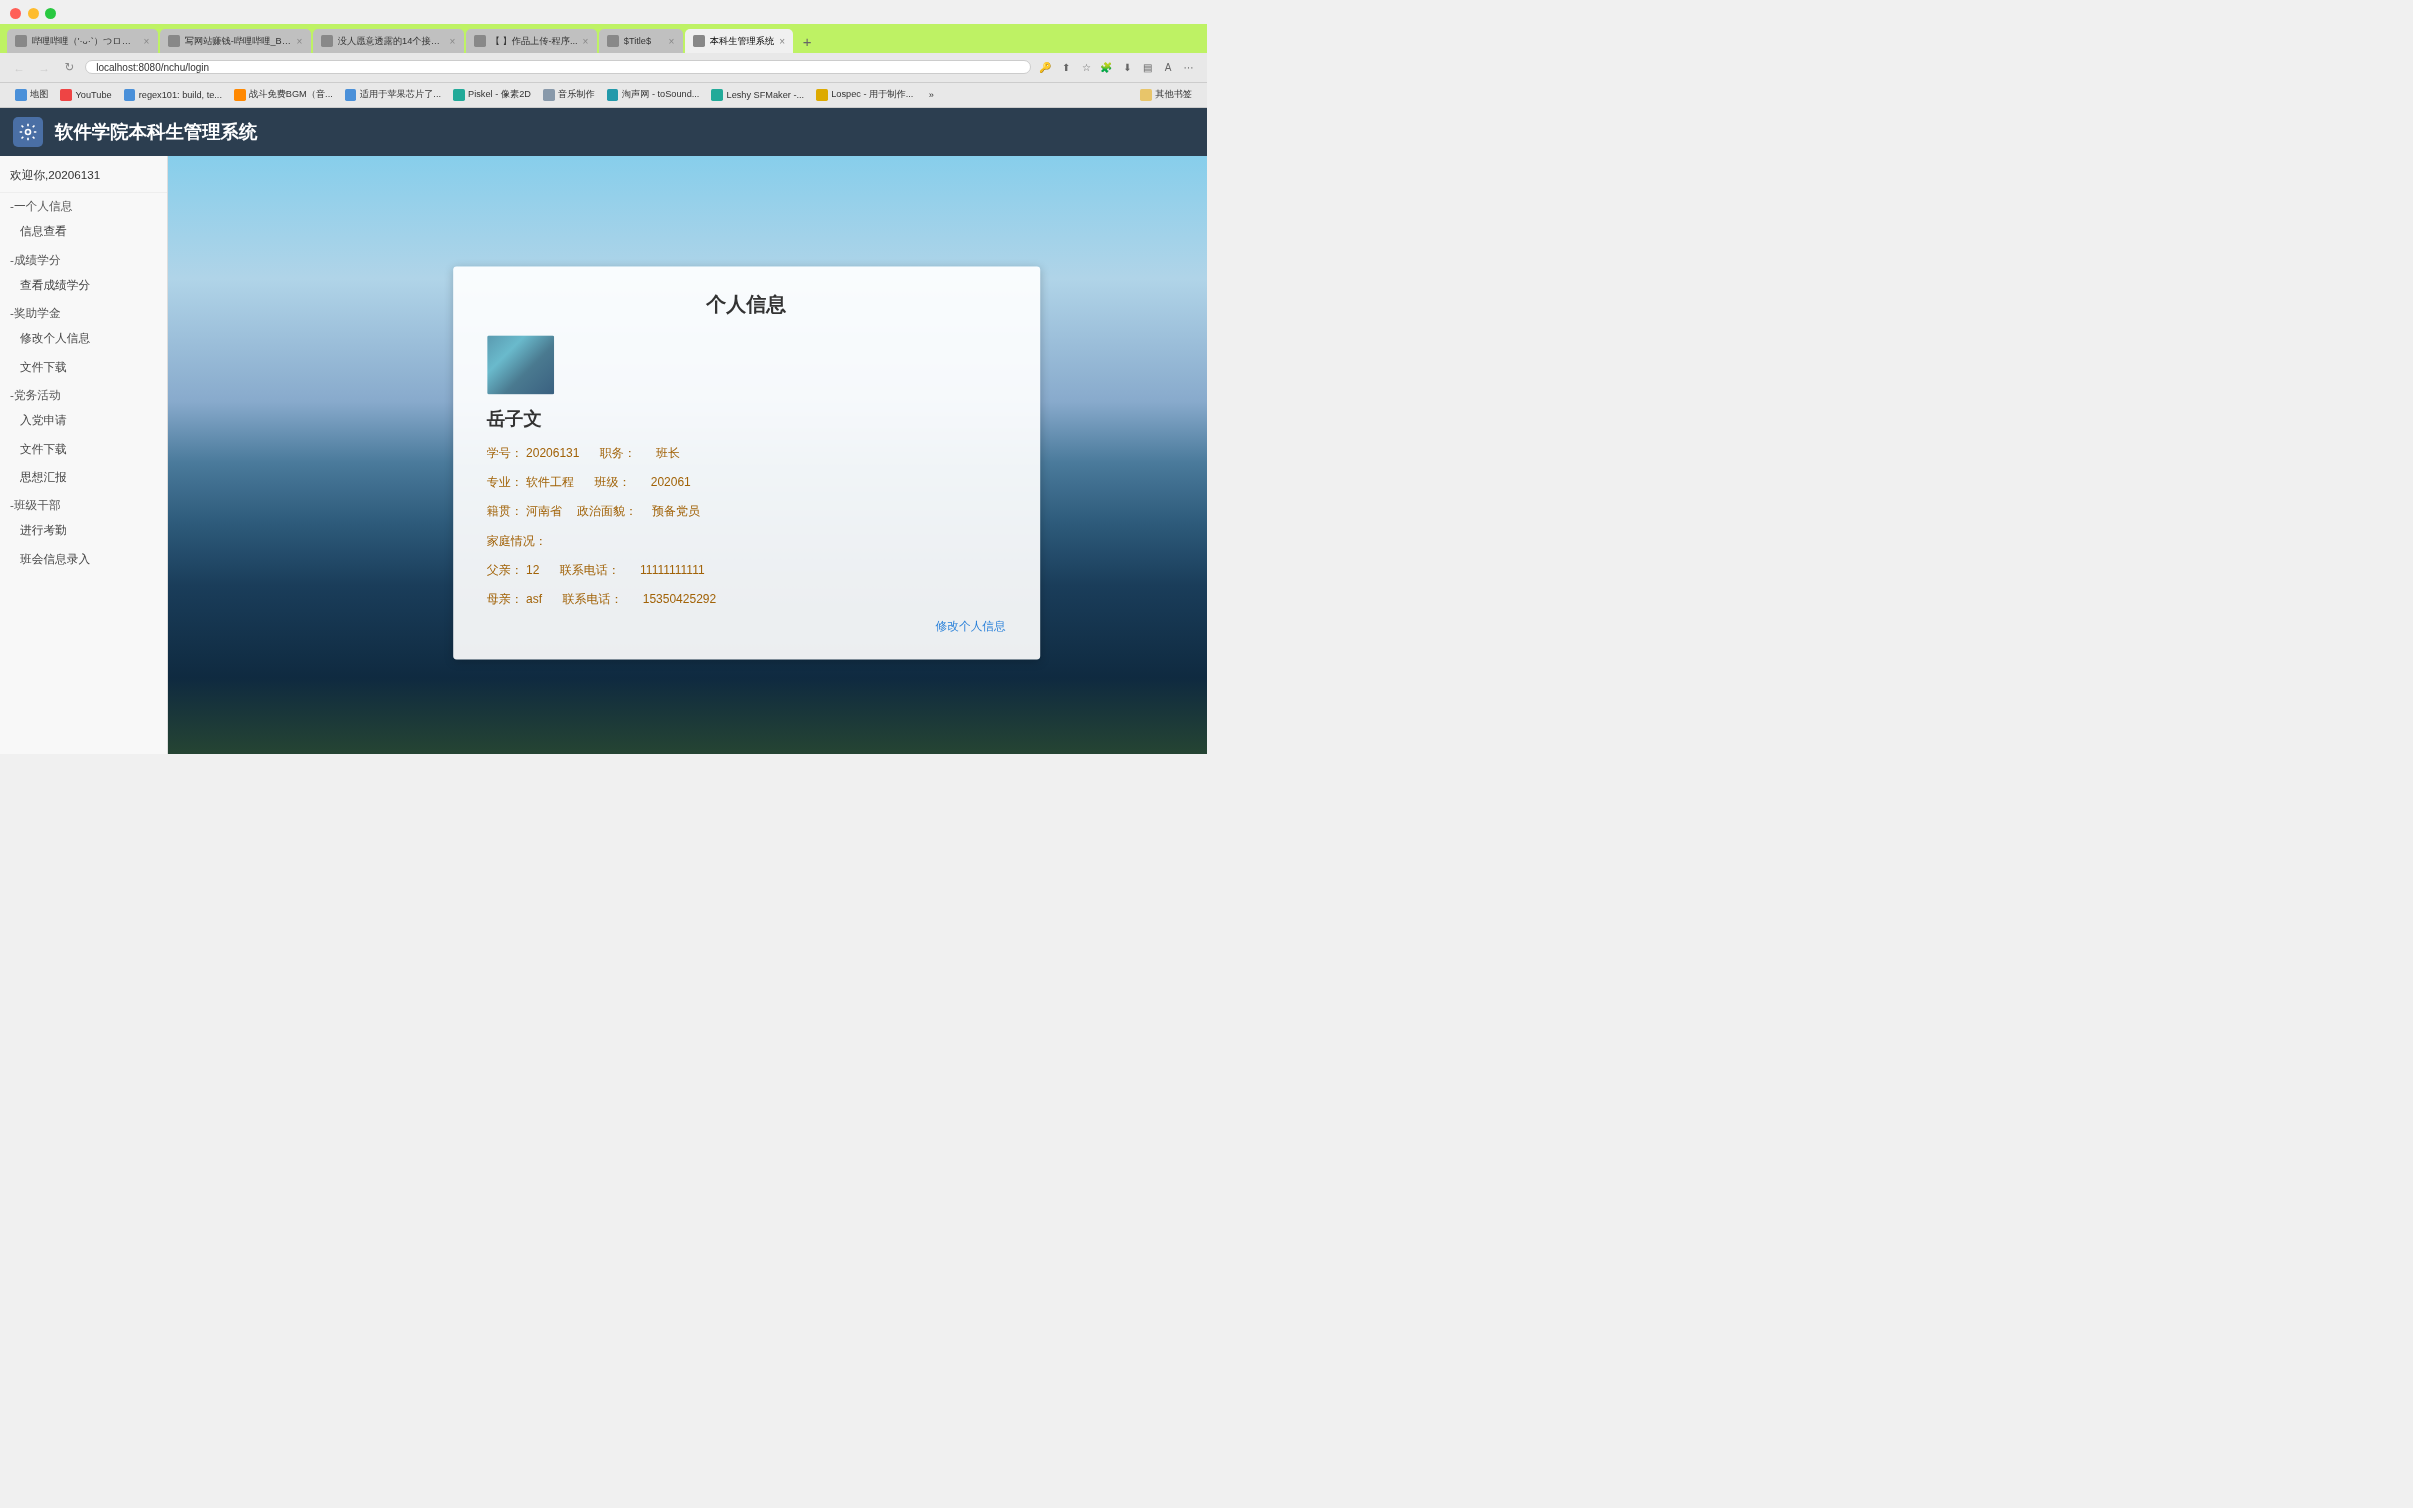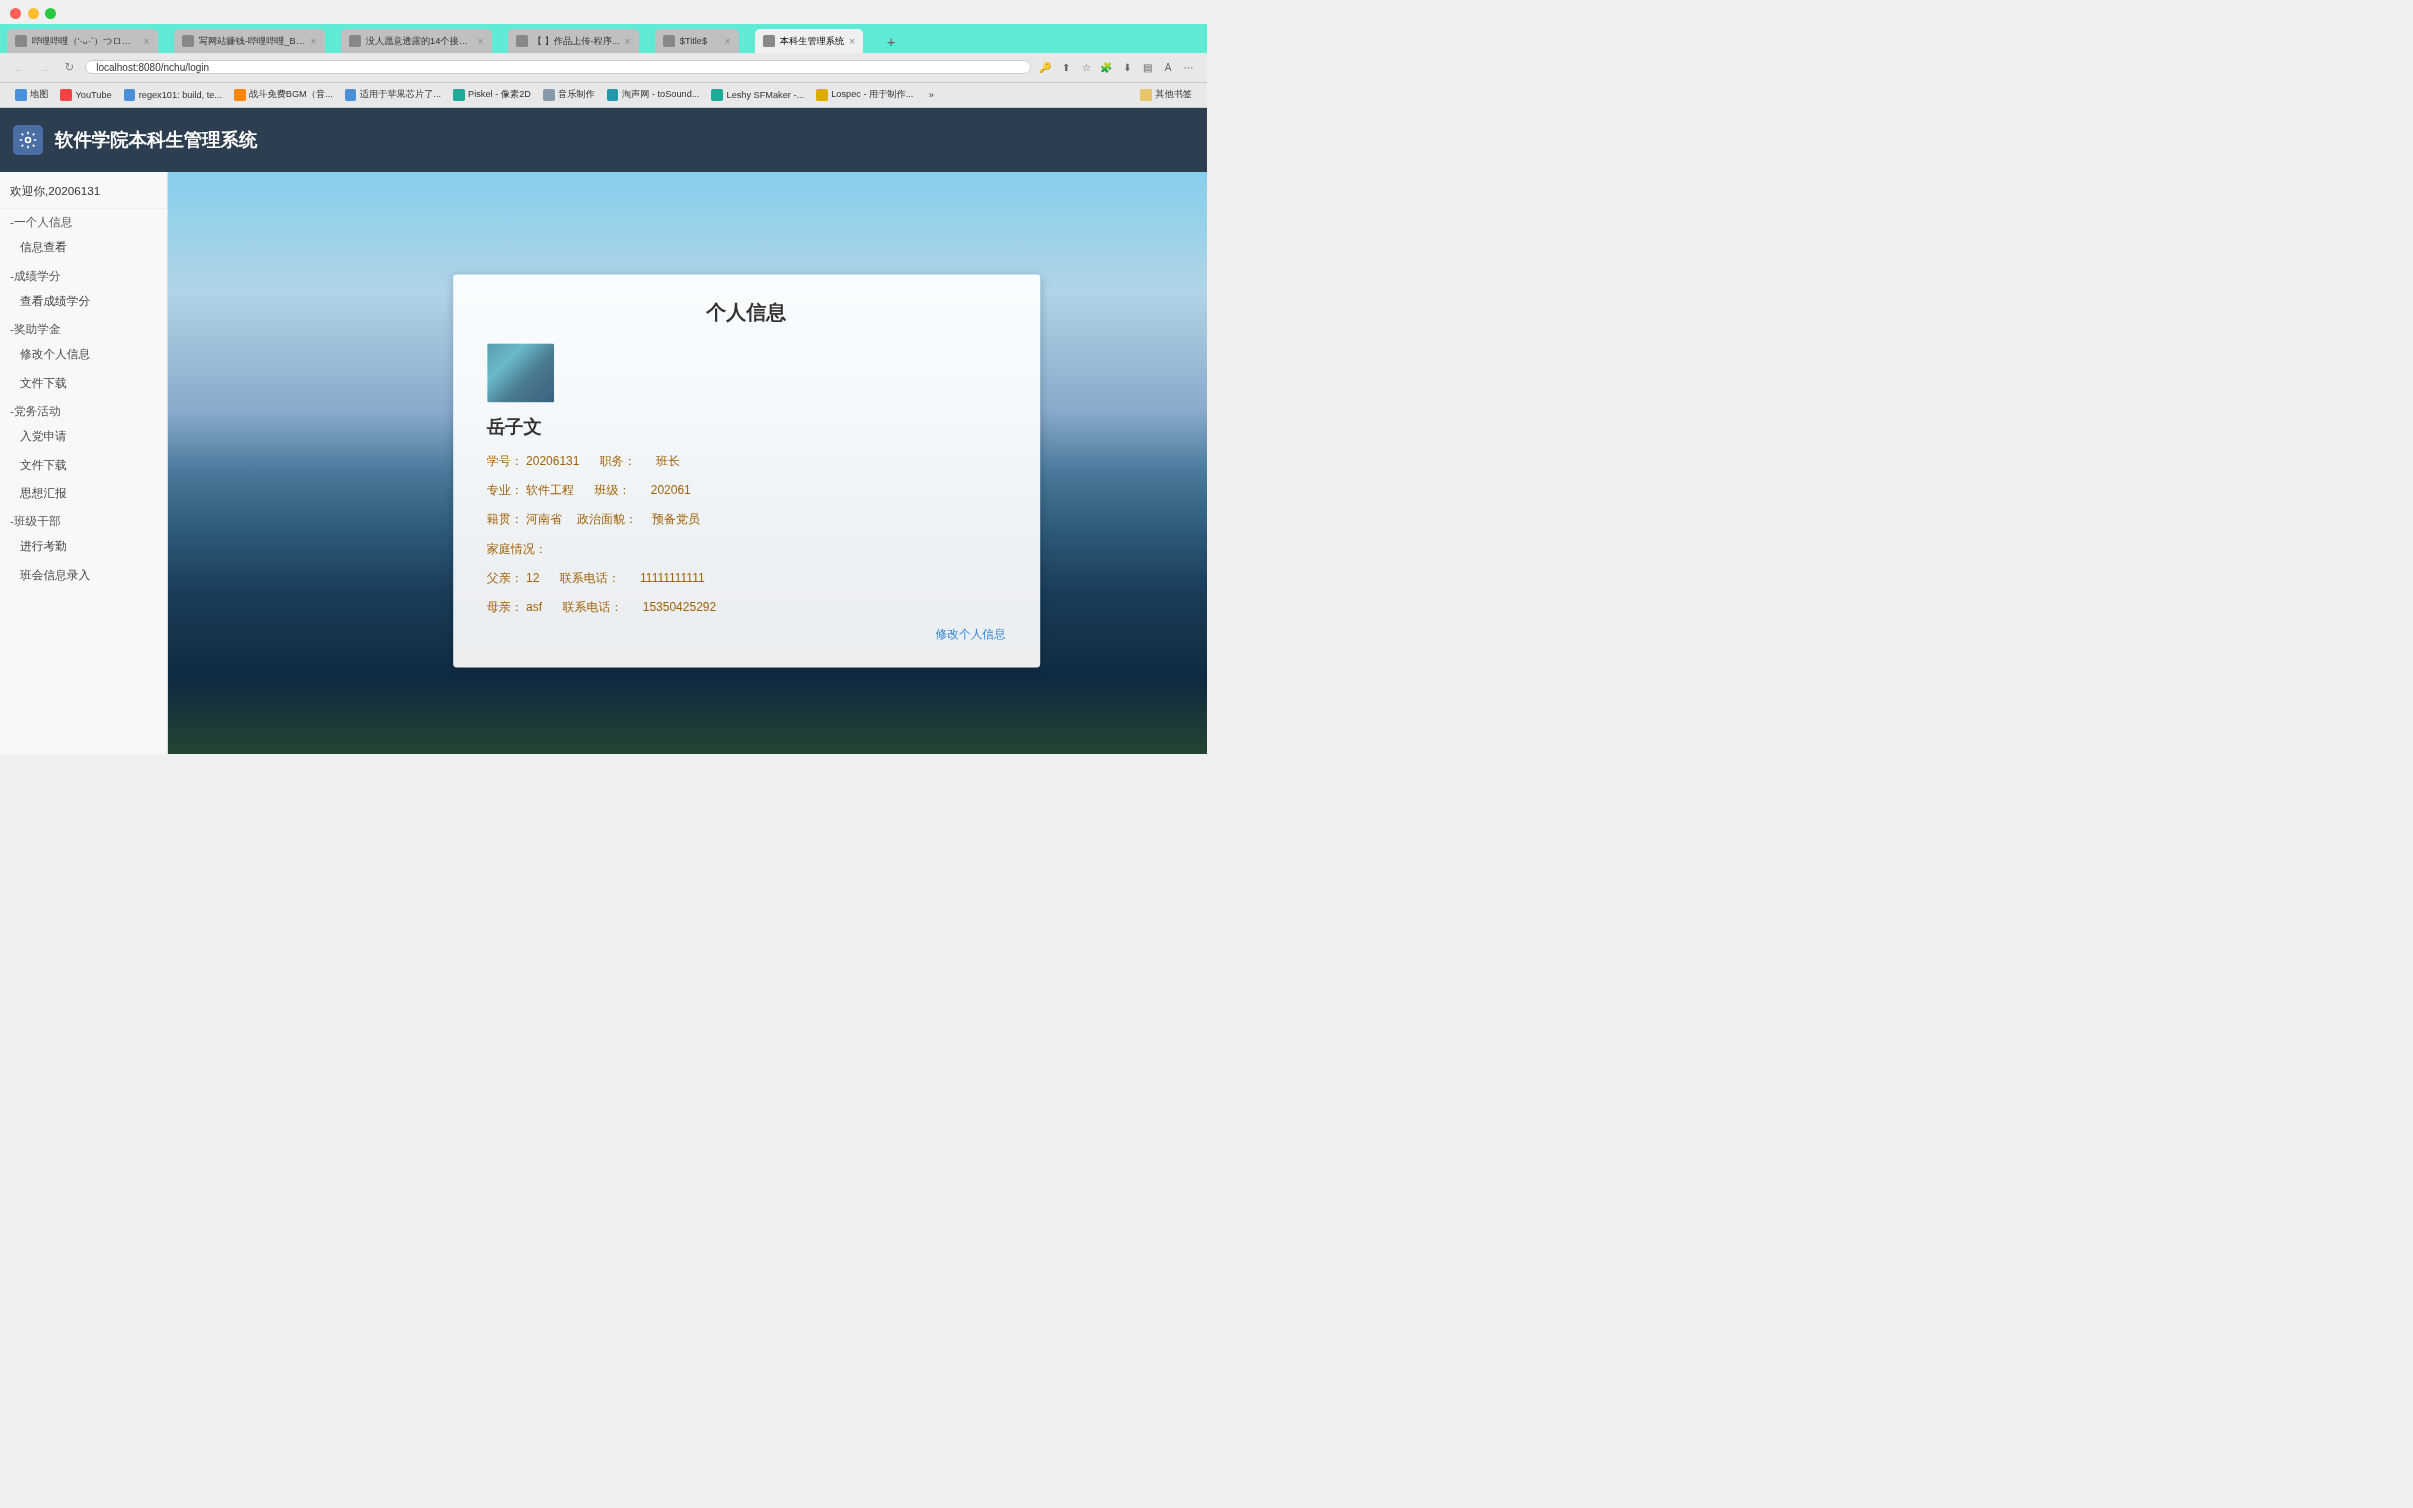--- a/index.html
+++ b/index.html
@@ -2,21 +2,21 @@
 <html style="font-size:13.4px"><head>
   <meta charset="utf-8">
   <style>
     * { margin: 0; padding: 0; box-sizing: border-box; }
     body { font-family: -apple-system, "PingFang SC", "Microsoft YaHei", sans-serif; background: #f0f0f0; width: 1207px; height: 754px; overflow: hidden; font-size: 11.7px; }
     .browser-traffic-lights { display: flex; gap: 6.7px; padding: 8.4px 10px 5px; align-items: center; }
     .traffic-light { width: 11px; height: 11px; border-radius: 50%; }
     .tl-red { background: #ff5f57; }
     .tl-yellow { background: #febc2e; }
     .tl-green { background: #28c840; }
-    .browser-tabs { display: flex; background: #5eead4; height: 28.5px; align-items: flex-end; padding: 0 6.7px; gap: 16px; overflow: hidden; }
+    .browser-tabs { display: flex; background: #bef264; height: 28.5px; align-items: flex-end; padding: 0 6.7px; gap: 2px; overflow: hidden; }
     .browser-tab { background: #c0c0c0; height: 23.5px; padding: 0 8.4px; display: flex; align-items: center; font-size: 9.2px; border-radius: 5px 5px 0 0; gap: 5px; max-width: 151px; min-width: 84px; cursor: pointer; color: #333; }
     .browser-tab.active { background: #f0f0f0; color: #000; }
     .browser-tab .tab-close { margin-left: auto; color: #888; font-size: 10px; }
     .browser-tab .tab-favicon { width: 11.7px; height: 11.7px; border-radius: 1.7px; background: #888; flex-shrink: 0; }
     .tab-fav-orange { background: #f60; }
     .tab-fav-blue { background: #4a90d9; }
     .tab-fav-gray { background: #888; }
     .browser-new-tab { width: 23.5px; height: 23.5px; display: flex; align-items: center; justify-content: center; font-size: 15px; color: #666; cursor: pointer; }
     .browser-addressbar { background: #e8e8e8; padding: 4.2px 10px; display: flex; align-items: center; gap: 6.7px; border-bottom: 0.8px solid #ccc; height: 30px; }
     .browser-nav-btn { width: 18.4px; height: 18.4px; display: flex; align-items: center; justify-content: center; color: #888; font-size: 11.7px; cursor: pointer; }
@@ -32,21 +32,21 @@
     .bm-orange { background: #f80; }
     .bm-green { background: #2a9; }
     .bm-purple { background: #89a; }
     .bm-teal { background: #29a; }
     .bm-yellow { background: #da0; }
     .bm-more { margin-left: auto; }
     .bm-folder { background: #e8c56a; }
 
     
     .app-wrapper { display: flex; flex-direction: column; height: calc(754px - 92px); }
-    .app-header { background: #2c3e50; color: white; height: 64px; display: flex; align-items: center; padding: 0 13.4px; gap: 11.7px; }
+    .app-header { background: #2c3e50; color: white; height: 48px; display: flex; align-items: center; padding: 0 13.4px; gap: 11.7px; }
     .app-header-logo { width: 30px; height: 30px; background: #4a6fa5; border-radius: 5px; display: flex; align-items: center; justify-content: center; flex-shrink: 0; }
     .app-header-title { font-size: 18.4px; font-weight: bold; color: white; }
     .app-body { display: flex; flex: 1; overflow: hidden; }
     .sidebar { width: 168px; background: #f8f8f8; border-right: 0.8px solid #ddd; overflow-y: auto; flex-shrink: 0; padding-top: 4px; }
     .sidebar-welcome { padding: 8.4px 10px; font-size: 11.7px; color: #333; border-bottom: 0.8px solid #eee; }
     .sidebar-section { padding: 6.7px 10px 3.4px; font-size: 11.7px; color: #555; font-weight: 500; }
     .sidebar-item { padding: 6.7px 10px 6.7px 20px; font-size: 11.7px; color: #444; cursor: pointer; }
     .main-content { flex: 1; position: relative; overflow: hidden; }
     
     .campus-bg { position: absolute; top: 0; left: 0; width: 100%; height: 100%; 

